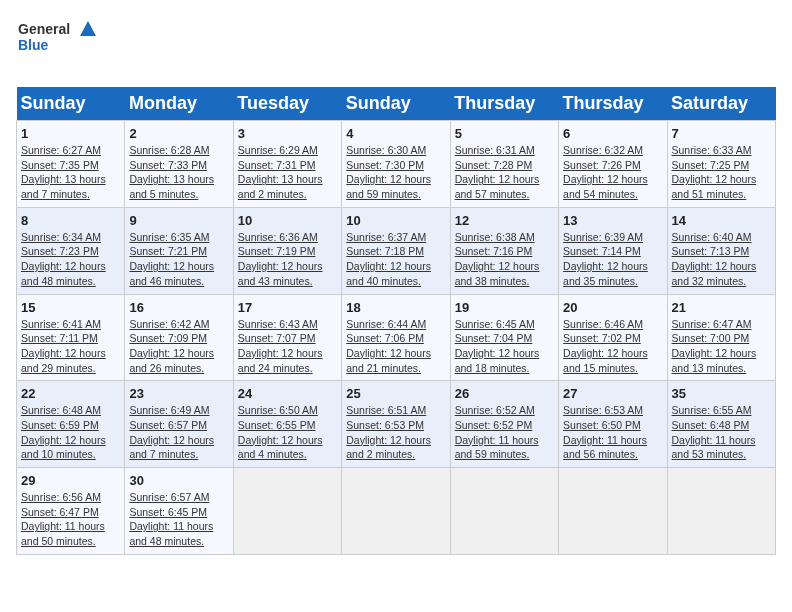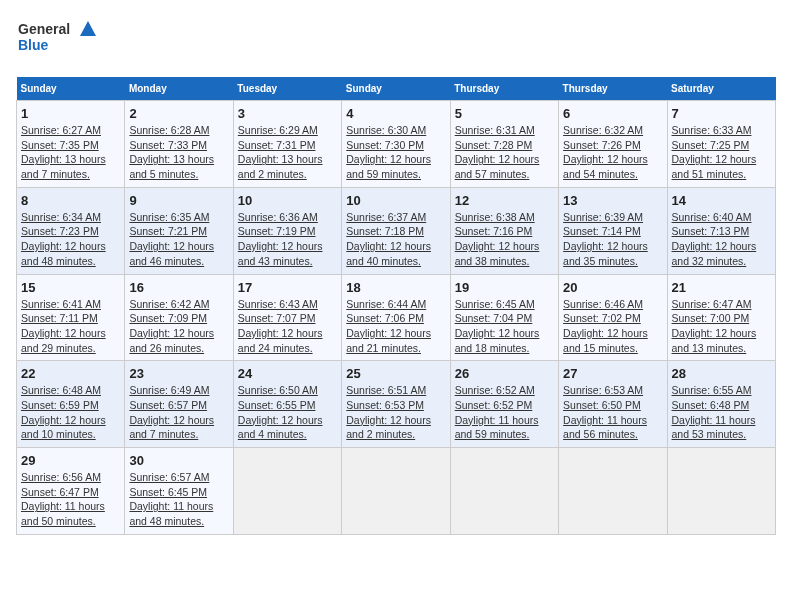--- a/index.html
+++ b/index.html
@@ -7,21 +7,21 @@
       font-family: Arial, sans-serif;
       background: #fff;
       width: 792px;
       min-height: 612px;
       padding: 16px;
     }
     .header {
       display: flex;
       justify-content: space-between;
       align-items: center;
-      margin-bottom: 16px;
+      margin-bottom: 26px;
       text-decoration: underline;
     }
     .logo {
       display: flex;
       align-items: center;
       gap: 4px;
     }
     .title-block { text-align: right; }
     .month-title {
       font-size: 32px;
@@ -35,21 +35,21 @@
     table {
       width: 100%;
       border-collapse: collapse;
       font-size: 11px;
     }
     thead tr th {
       background: #1a6abf;
       color: #fff;
       padding: 6px 4px;
       text-align: left;
-      font-size: 10px;
+      font-size: 18px;
       font-weight: bold;
     }
     tbody tr td {
       vertical-align: top;
       padding: 5px 4px;
       border: 1px solid #ccc;
       width: 14.28%;
       background: #fff;
       min-height: 80px;
     }
@@ -214,21 +214,21 @@
         </td>
         <td>
           <div class="day-num">26</div>
           <div class="day-info">Sunrise: 6:52 AM<br>Sunset: 6:52 PM<br>Daylight: 11 hours and 59 minutes.</div>
         </td>
         <td>
           <div class="day-num">27</div>
           <div class="day-info">Sunrise: 6:53 AM<br>Sunset: 6:50 PM<br>Daylight: 11 hours and 56 minutes.</div>
         </td>
         <td>
-          <div class="day-num">28</div>
+          <div class="day-num">35</div>
           <div class="day-info">Sunrise: 6:55 AM<br>Sunset: 6:48 PM<br>Daylight: 11 hours and 53 minutes.</div>
         </td>
       </tr>
       <tr>
         <td>
           <div class="day-num">29</div>
           <div class="day-info">Sunrise: 6:56 AM<br>Sunset: 6:47 PM<br>Daylight: 11 hours and 50 minutes.</div>
         </td>
         <td>
           <div class="day-num">30</div>

